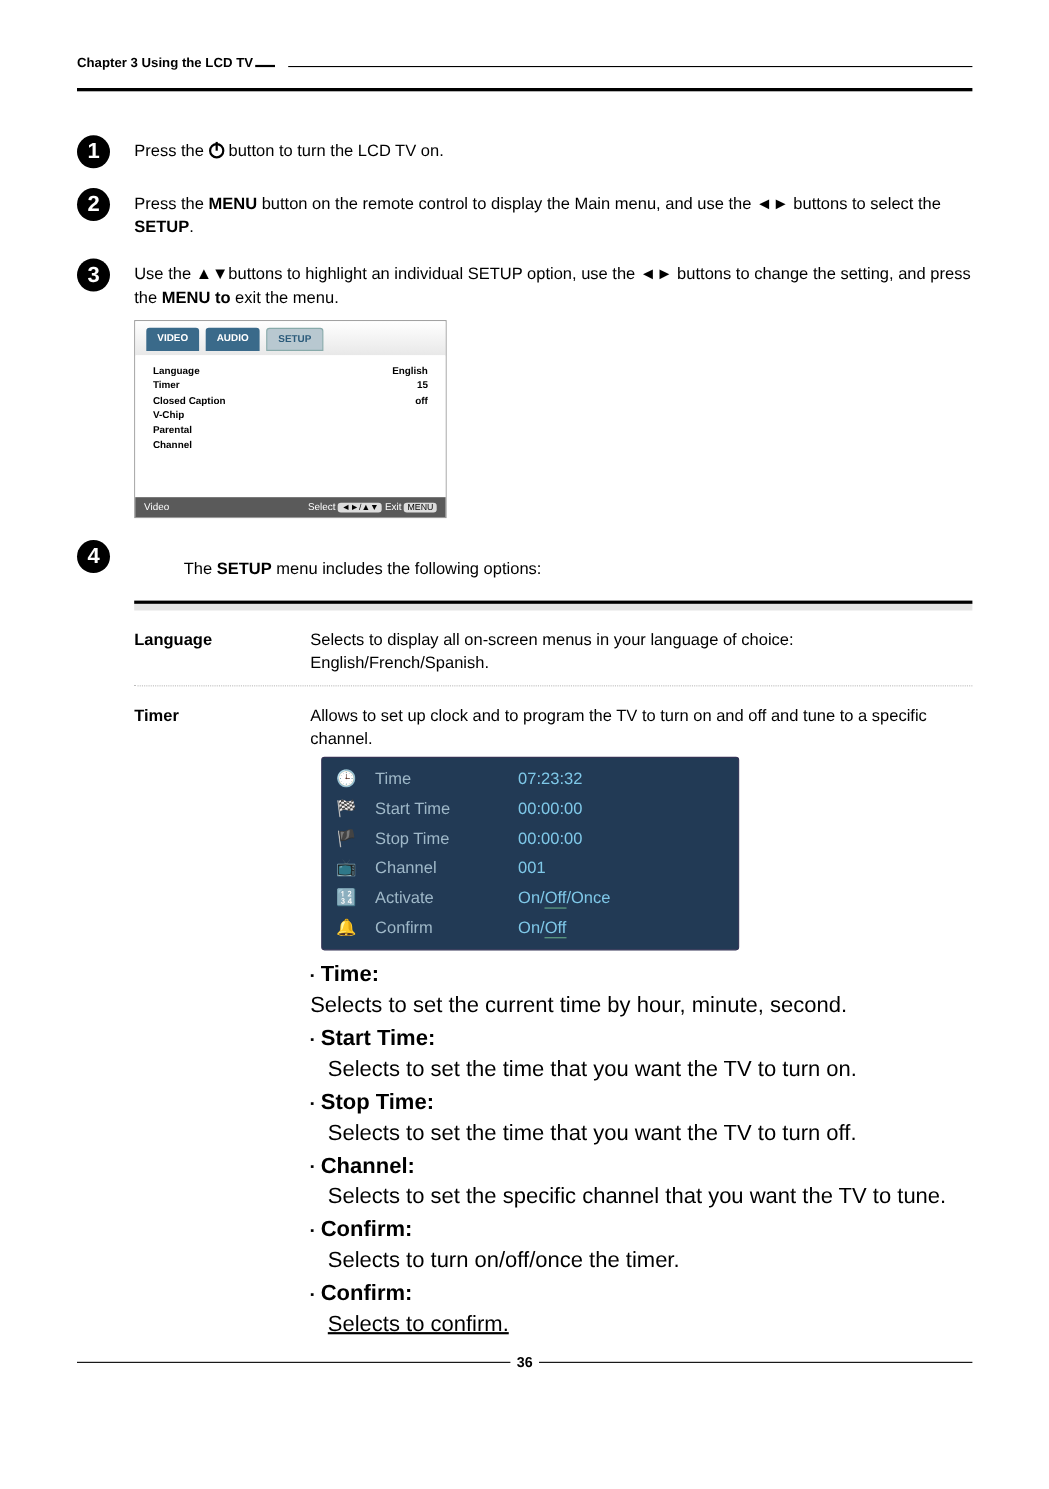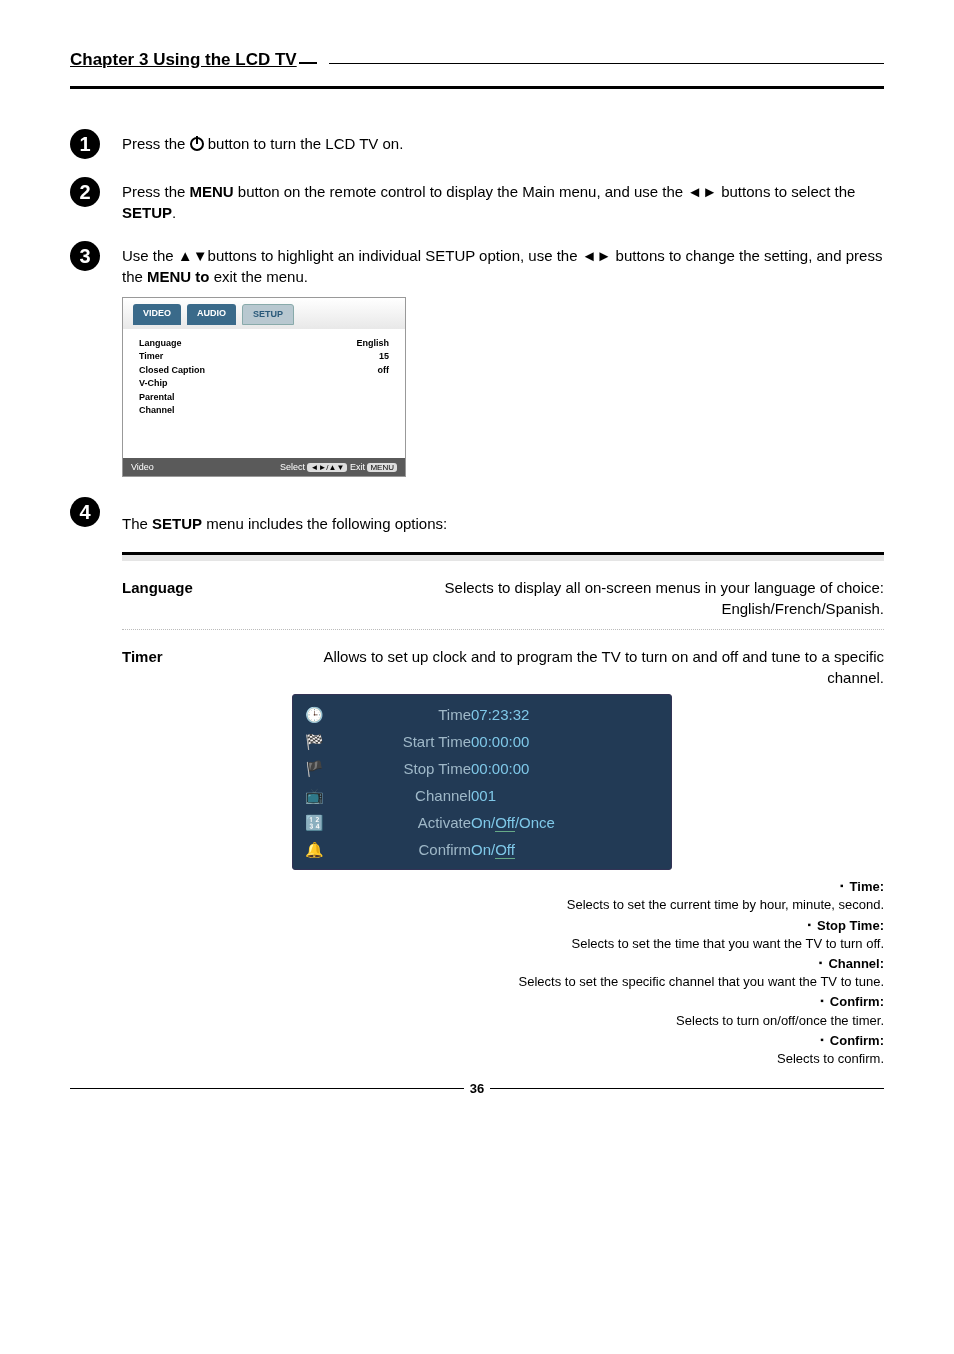--- a/index.html
+++ b/index.html
@@ -1,52 +1,52 @@
 <!DOCTYPE html>
 <html><head>
 <meta charset="utf-8">
 <style>
   * { box-sizing: border-box; margin: 0; padding: 0; }
   html, body { width: 954px; height: 1354px; background: #fff; font-family: Arial, Helvetica, sans-serif; color: #000; }
   .page { padding: 50px 70px 20px 70px; position: relative; }
-  .chapter-header { font-size: 17px; font-weight: bold; margin-bottom: 6px; text-decoration: underline; }
+  .chapter-header { font-size: 12px; font-weight: bold; margin-bottom: 6px; }
   .chapter-line { display: flex; align-items: center; }
   .chapter-line .hr { flex: 1; height: 1px; background: #000; margin-left: 12px; }
   .chapter-line .dash { width: 18px; height: 2px; background: #000; margin-left: 2px; }
   h1 { font-size: 24px; font-weight: bold; margin-top: 34px; }
   .h1-underline { height: 3px; background: #000; margin-top: 10px; width: 100%; }
   .steps { margin-top: 40px; }
   .step { display: flex; margin-bottom: 18px; }
   .step .num { width: 30px; height: 30px; border-radius: 50%; background: #000; color: #fff; font-weight: bold; font-size: 20px; display: flex; align-items: center; justify-content: center; margin-right: 22px; flex: 0 0 30px; }
   .step .content { flex: 1; font-size: 15px; line-height: 1.4; padding-top: 4px; }
   .power-icon { display:inline-block; width:14px; height:14px; border:2px solid #000; border-radius:50%; position:relative; vertical-align:-2px; }
   .power-icon::after { content:""; position:absolute; left:50%; top:-3px; width:2px; height:8px; background:#000; transform:translateX(-50%); }
   .panel { width: 284px; margin-top: 10px; margin-left: 0; border: 1px solid #999; font-size: 10px; position: relative; }
   .panel-tabs { display:flex; gap:6px; padding:6px 10px 4px 10px; background:linear-gradient(#fff,#e8e8e8); }
   .panel-tab { padding:3px 10px; border-radius:3px 3px 0 0; color:#fff; font-size:9px; font-weight:bold; }
   .tab-dark { background:#3a6a8a; }
   .tab-light { background:#b8c8d0; color:#2a5a7a; border:1px solid #8aa; }
   .panel-body { padding:8px 16px 40px 16px; background:#fff; }
   .panel-row { display:flex; justify-content:space-between; line-height:1.5; font-weight:bold; font-size:9px; }
   .panel-footer { display:flex; justify-content:space-between; align-items:center; background:#5a5a5a; color:#fff; font-size:9px; padding:3px 8px; }
   .panel-footer .key { background:#ddd; color:#000; border-radius:3px; padding:0 3px; font-size:8px; }
-  .intro-table { font-size: 15px; margin-top: 12px; }
+  .intro-table { font-size: 15px; margin-top: 12px; margin-left: 45px; }
   .option-table { width: 100%; }
   .thick-hr { height:3px; background:#000; }
   .dotted-hr { border:none; border-top:1px dotted #bbb; }
   .opt-row { display:flex; padding-top:16px; padding-bottom:10px; }
   .opt-name { width:160px; font-weight:bold; font-size:15px; flex:0 0 160px; }
-  .opt-desc { flex:1; font-size:15px; line-height:1.4;text-align:right; }
+  .opt-desc { flex:1; font-size:15px; line-height:1.4; }
   .timer-img { width:380px; border:1px solid #335; background:#223a55; color:#9fb8c8; font-size:15px; border-radius:3px; margin-top:6px; margin-left:10px; padding:6px 0; }
   .timer-row { display:flex; align-items:center; padding:3px 10px; }
   .timer-ico { width:24px; height:20px; display:flex; align-items:center; justify-content:center; margin-right:14px; }
   .timer-lbl { width:130px; }
   .timer-val { color:#7fc8e8; }
   .underline-green { border-bottom:1px solid #6a8; }
-  .sub-list { margin-top:8px; font-size:13px; line-height:1.4; }
+  .sub-list { margin-top:8px; font-size:20px; line-height:1.4; }
   .sub-list .item { margin-top:2px; }
   .sub-list .title { font-weight:bold; }
   .sub-list .bullet::before { content:"▪"; font-size:10px; margin-right:6px; vertical-align:2px; }
   .page-footer { position:absolute; left:70px; right:70px; bottom:20px; display:flex; align-items:center; }
   .page-footer .line { flex:1; height:1px; background:#000; }
   .page-footer .pn { padding:0 6px; font-size:13px; font-weight:bold; }
   b { font-weight:bold; }
 </style>
 </head>
 <body>
@@ -182,24 +182,25 @@
                   </div>
                 <div class="timer-row">
                     <span class="timer-ico">🔔</span>
                     <span class="timer-lbl">Confirm</span>
                     <span class="timer-val"><span>On/</span><span class="underline-green">Off</span><span></span></span>
                   </div>
               </div>
 
               <div class="sub-list">
                 <div class="item"><span class="title bullet">Time:</span><br><span style="margin-left:0;display:inline-block;">Selects to set the current time by hour, minute, second.</span></div>
+                <div class="item"><span class="title bullet">Start Time:</span><br><span style="margin-left:16px;display:inline-block;">Selects to set the time that you want the TV to turn on.</span></div>
                 <div class="item"><span class="title bullet">Stop Time:</span><br><span style="margin-left:16px;display:inline-block;">Selects to set the time that you want the TV to turn off.</span></div>
                 <div class="item"><span class="title bullet">Channel:</span><br><span style="margin-left:16px;display:inline-block;">Selects to set the specific channel that you want the TV to tune.</span></div>
                 <div class="item"><span class="title bullet">Confirm:</span><br><span style="margin-left:16px;display:inline-block;">Selects to turn on/off/once the timer.</span></div>
-                <div class="item"><span class="title bullet">Confirm:</span><br><span style="display:inline-block;">Selects to confirm.</span></div>
+                <div class="item"><span class="title bullet">Confirm:</span><br><span style="margin-left:16px;display:inline-block;text-decoration:underline;">Selects to confirm.</span></div>
               </div>
 
             </div>
           </div>
         </div>
       </div>
     </div>
 
   </div>
 

